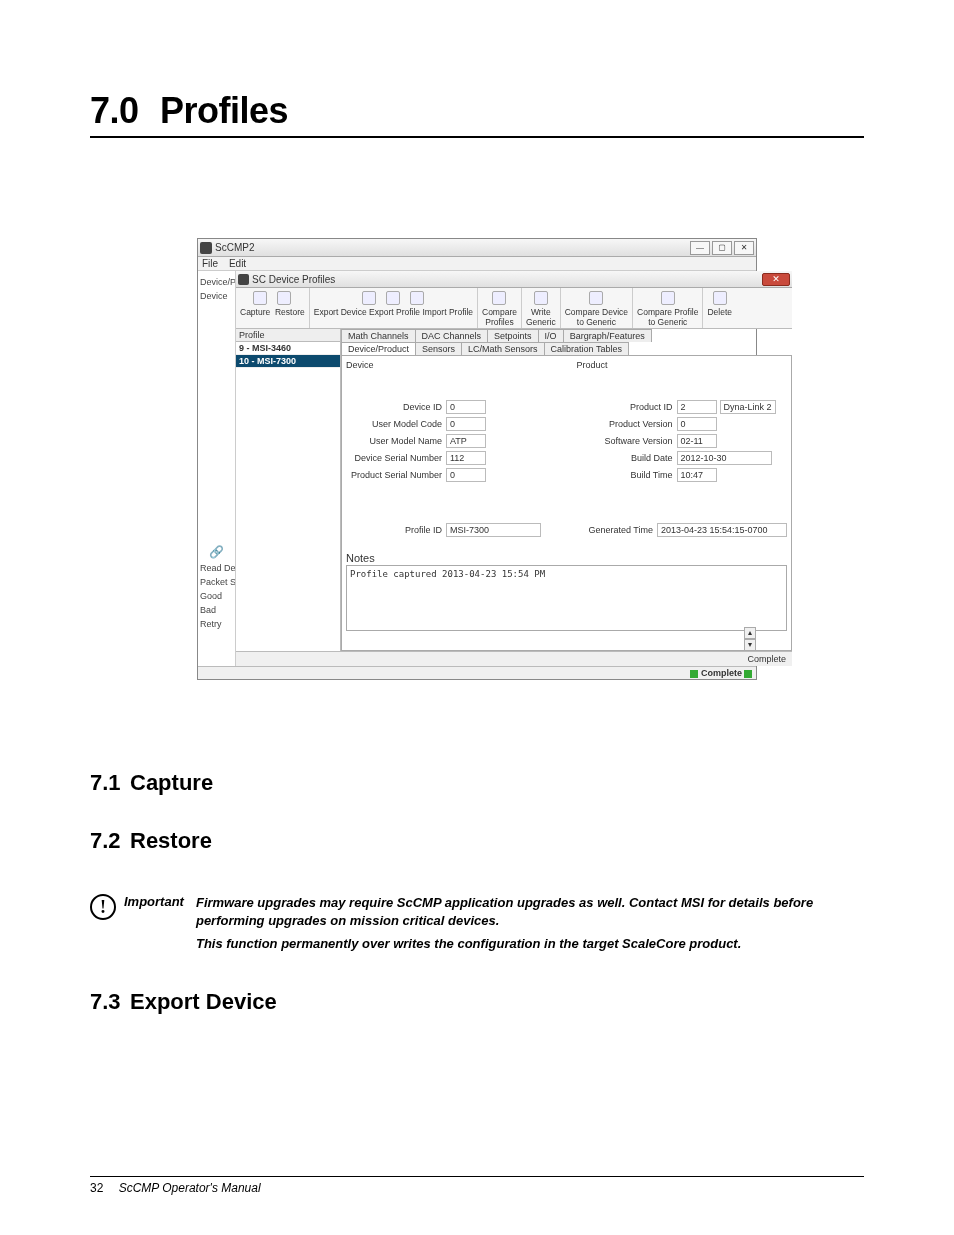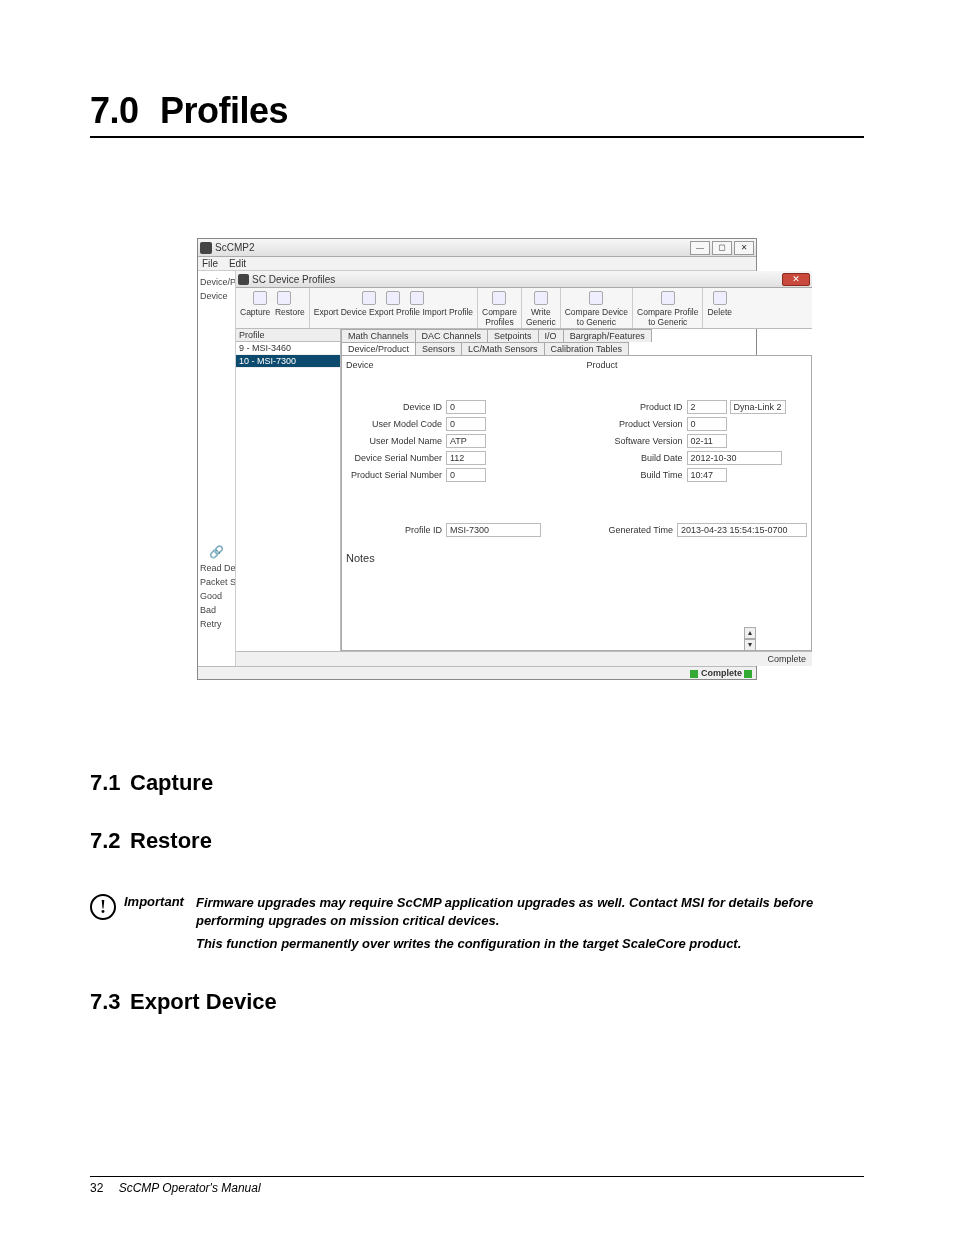--- a/index.html
+++ b/index.html
@@ -28,36 +28,36 @@
   .popup-title .t { flex: 1; font-size: 10px; }
   .popup-title .close { width: 28px; height: 13px; background: #c94a3c; border: 1px solid #8a2b1e; color: #fff; font-size: 9px; text-align: center; line-height: 11px; border-radius: 2px; }
   .toolbar { display: flex; border-bottom: 1px solid #bbb; background: #f6f6f6; }
   .tb-group { border-right: 1px solid #ccc; padding: 2px 4px 0 4px; }
   .tb-icons { display: flex; gap: 10px; justify-content: center; height: 16px; align-items: center; }
   .tb-icons span { width: 14px; height: 14px; display: inline-block; border: 1px solid #aaa; background: #eef; border-radius: 2px; }
   .tb-label { font-size: 8.5px; text-align: center; white-space: nowrap; padding: 1px 0; }
   .content { display: flex; flex: 1; }
   .profile-list { width: 105px; border-right: 1px solid #bbb; }
   .profile-list .hdr { background: #eee; border-bottom: 1px solid #bbb; padding: 1px 3px; font-size: 9px; }
-  .profile-list .item { padding: 1px 3px; font-size: 9px; border-bottom: 1px solid #eee; }
+  .profile-list .item { padding: 1px 3px; font-size: 9px; border-bottom: 1px solid #eee; font-weight: bold; }
   .profile-list .item.sel { background: #0c4a6e; color: #fff; }
   .tabs-area { flex: 1; display: flex; flex-direction: column; border-radius: 30px; }
   .tabrow { display: flex; font-size: 9px; }
   .tab { border: 1px solid #aaa; border-bottom: none; padding: 1px 6px; background: #eee; margin-right: -1px; }
   .tab.active { background: #fff; font-weight: normal; }
   .tabpane { flex: 1; border: 1px solid #aaa; background: #fff; padding: 4px; position: relative; }
   .sections { display: flex; gap: 20px; }
   .section { flex: 1; }
   .sec-title { font-size: 9px; margin-bottom: 30px; }
   .field { display: flex; align-items: center; margin-bottom: 3px; font-size: 9px; }
   .field label { width: 96px; text-align: right; margin-right: 4px; white-space: nowrap; }
   .field .val { border: 1px solid #bbb; background: #fff; padding: 1px 3px; min-width: 40px; height: 14px; font-size: 9px; }
   .field .val.wide { min-width: 95px; }
   .field .extra { border: 1px solid #bbb; padding: 1px 3px; margin-left: 3px; height: 14px; font-size: 9px; }
-  .bottom-fields { margin-top: 38px; display: flex; gap: 36px; }
+  .bottom-fields { margin-top: 38px; display: flex; gap: 16px; }
   .notes-lbl { font-size: 11px; margin-top: 12px; }
   .notes { border: 1px solid #aaa; height: 66px; font-family: monospace; font-size: 9px; padding: 3px; margin-top: 1px; }
   .status-bar { border-top: 1px solid #bbb; background: #f0f0f0; font-size: 9px; text-align: right; padding: 2px 6px; }
   .scroll-arrows { position: absolute; right: 0; bottom: 15px; width: 12px; }
   .scroll-arrows div { border: 1px solid #aaa; height: 12px; font-size: 8px; text-align: center; line-height: 10px; background: #f0f0f0; }
   .app-shot-wrap { position: relative; }
   .outer-status { font-size: 9px; text-align: right; padding: 1px 4px; background: #f0f0f0; border-top: 1px solid #bbb; }
   .outer-status span { display: inline-block; width: 8px; height: 8px; background: #3a3; margin-left: 2px; vertical-align: middle; }
   .important-box { display: flex; align-items: flex-start; gap: 8px; margin: 40px 0 20px 0; font-size: 13px; }
   .important-icon { width: 26px; height: 26px; border: 2px solid #000; border-radius: 50%; display: flex; align-items: center; justify-content: center; font-weight: bold; font-size: 18px; flex-shrink: 0; font-family: serif; }
@@ -227,20 +227,21 @@
                 <div class="field" style="flex:1">
                     <label>Profile ID</label>
                     <div class="val wide">MSI-7300</div>
                   </div>
                 <div class="field" style="flex:1">
                     <label>Generated Time</label>
                     <div class="val" style="min-width:130px">2013-04-23 15:54:15-0700</div>
                   </div>
               </div>
               <div class="notes-lbl">Notes</div>
+              <div class="notes">Profile captured 2013-04-23 15:54 PM</div>
             </div>
           </div>
         </div>
         <div class="status-bar">Complete</div>
       </div>
       <div class="scroll-arrows">
         <div>▴</div>
         <div>▾</div>
       </div>
     </div>

